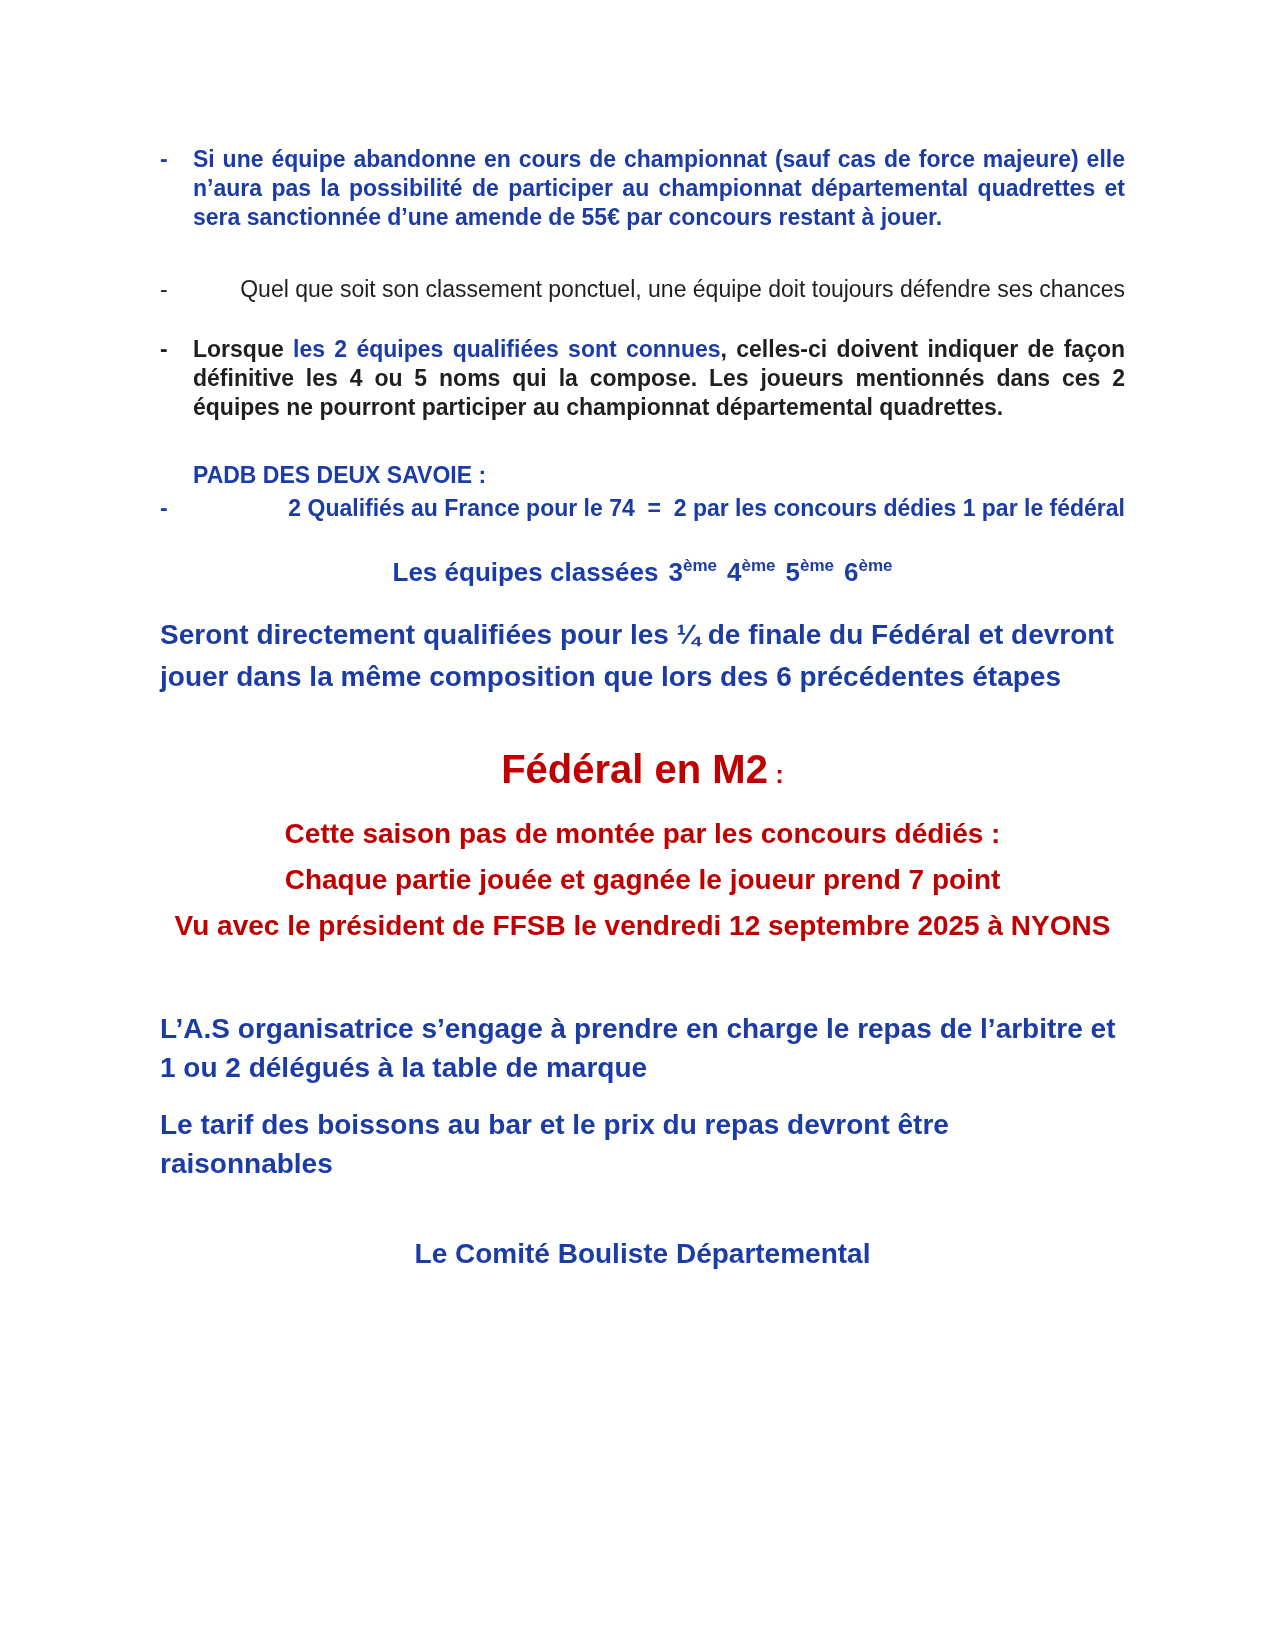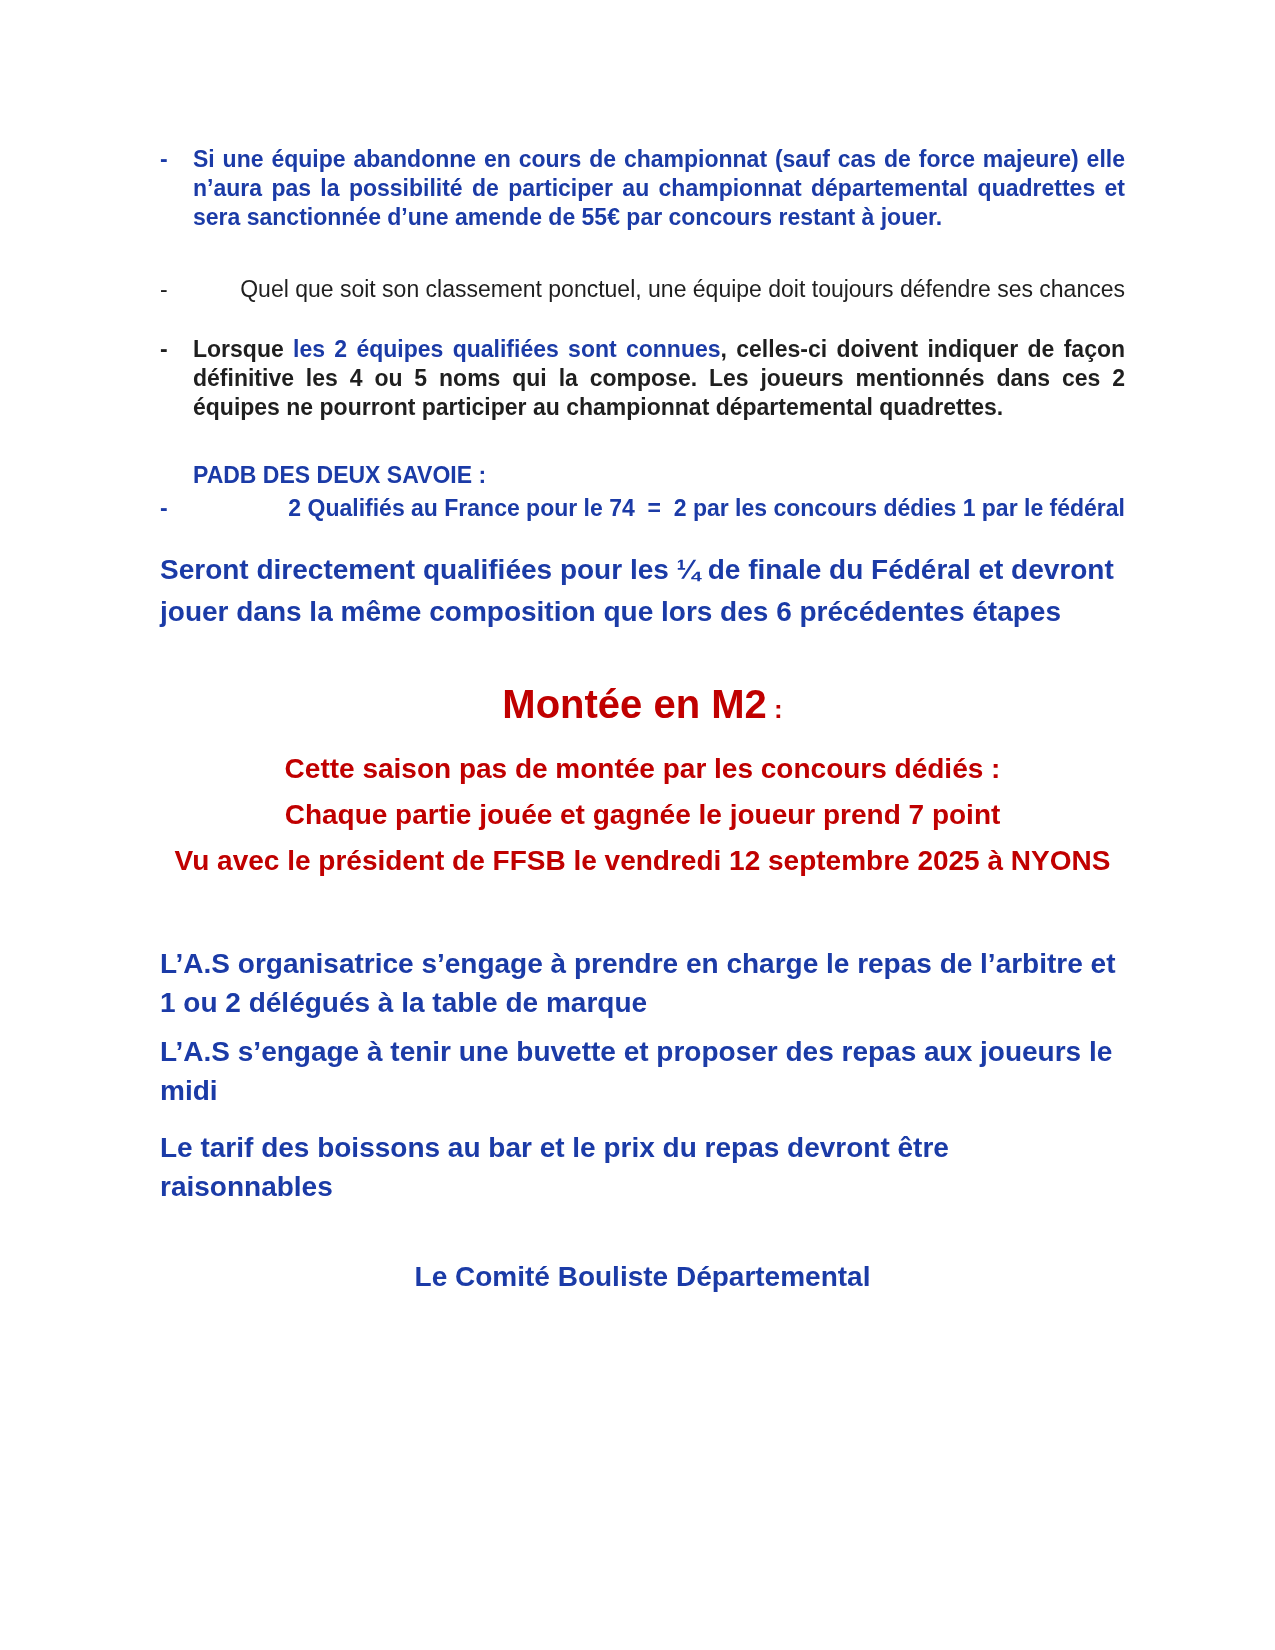--- a/index.html
+++ b/index.html
@@ -133,30 +133,32 @@
     <div class="btext"><span class="black">Lorsque </span><span class="blue">les 2 équipes qualifiées sont connues</span><span class="black">, celles-ci doivent indiquer de façon définitive les 4 ou 5 noms qui la compose. Les joueurs mentionnés dans ces 2 équipes ne pourront participer au championnat départemental quadrettes.</span></div>
   </div>
 
   <div class="padb-heading blue">PADB DES DEUX SAVOIE :</div>
 
   <div class="bullet b4 blue">
     <span class="marker">-</span>
     <div class="btext">2 Qualifiés au France pour le 74  =  2 par les concours dédies 1 par le fédéral</div>
   </div>
 
+  <div class="ranking-line blue">
+    <span>Les équipes classées</span><span class="rank"><span>3</span><sup>ème</sup></span><span class="rank"><span>4</span><sup>ème</sup></span><span class="rank"><span>5</span><sup>ème</sup></span><span class="rank"><span>6</span><sup>ème</sup></span>
+  </div>
 
   <div class="seront blue">Seront directement qualifiées pour les ¼ de finale du Fédéral et devront jouer dans la même composition que lors des 6 précédentes étapes</div>
 
   <div class="montee-heading red">
-    <span>Montée en M2</span><span class="colon"> :</span>
+    <span>Fédéral en M2</span><span class="colon"> :</span>
   </div>
 
   <div class="red-line first red">Cette saison pas de montée par les concours dédiés :</div>
   <div class="red-line red">Chaque partie jouée et gagnée le joueur prend 7 point</div>
   <div class="red-line red">Vu avec le président de FFSB le vendredi 12 septembre 2025 à NYONS</div>
 
   <div class="blue-para p1 blue">L’A.S organisatrice s’engage à prendre en charge le repas de l’arbitre et 1 ou 2 délégués à la table de marque</div>
-  <div class="blue-para p2 blue">L’A.S s’engage à tenir une buvette et proposer des repas aux joueurs le midi</div>
   <div class="blue-para p3 blue">Le tarif des boissons au bar et le prix du repas devront être raisonnables</div>
 
   <div class="footer-line blue">Le Comité Bouliste Départemental</div>
 
 </div>
 
 </body></html>

